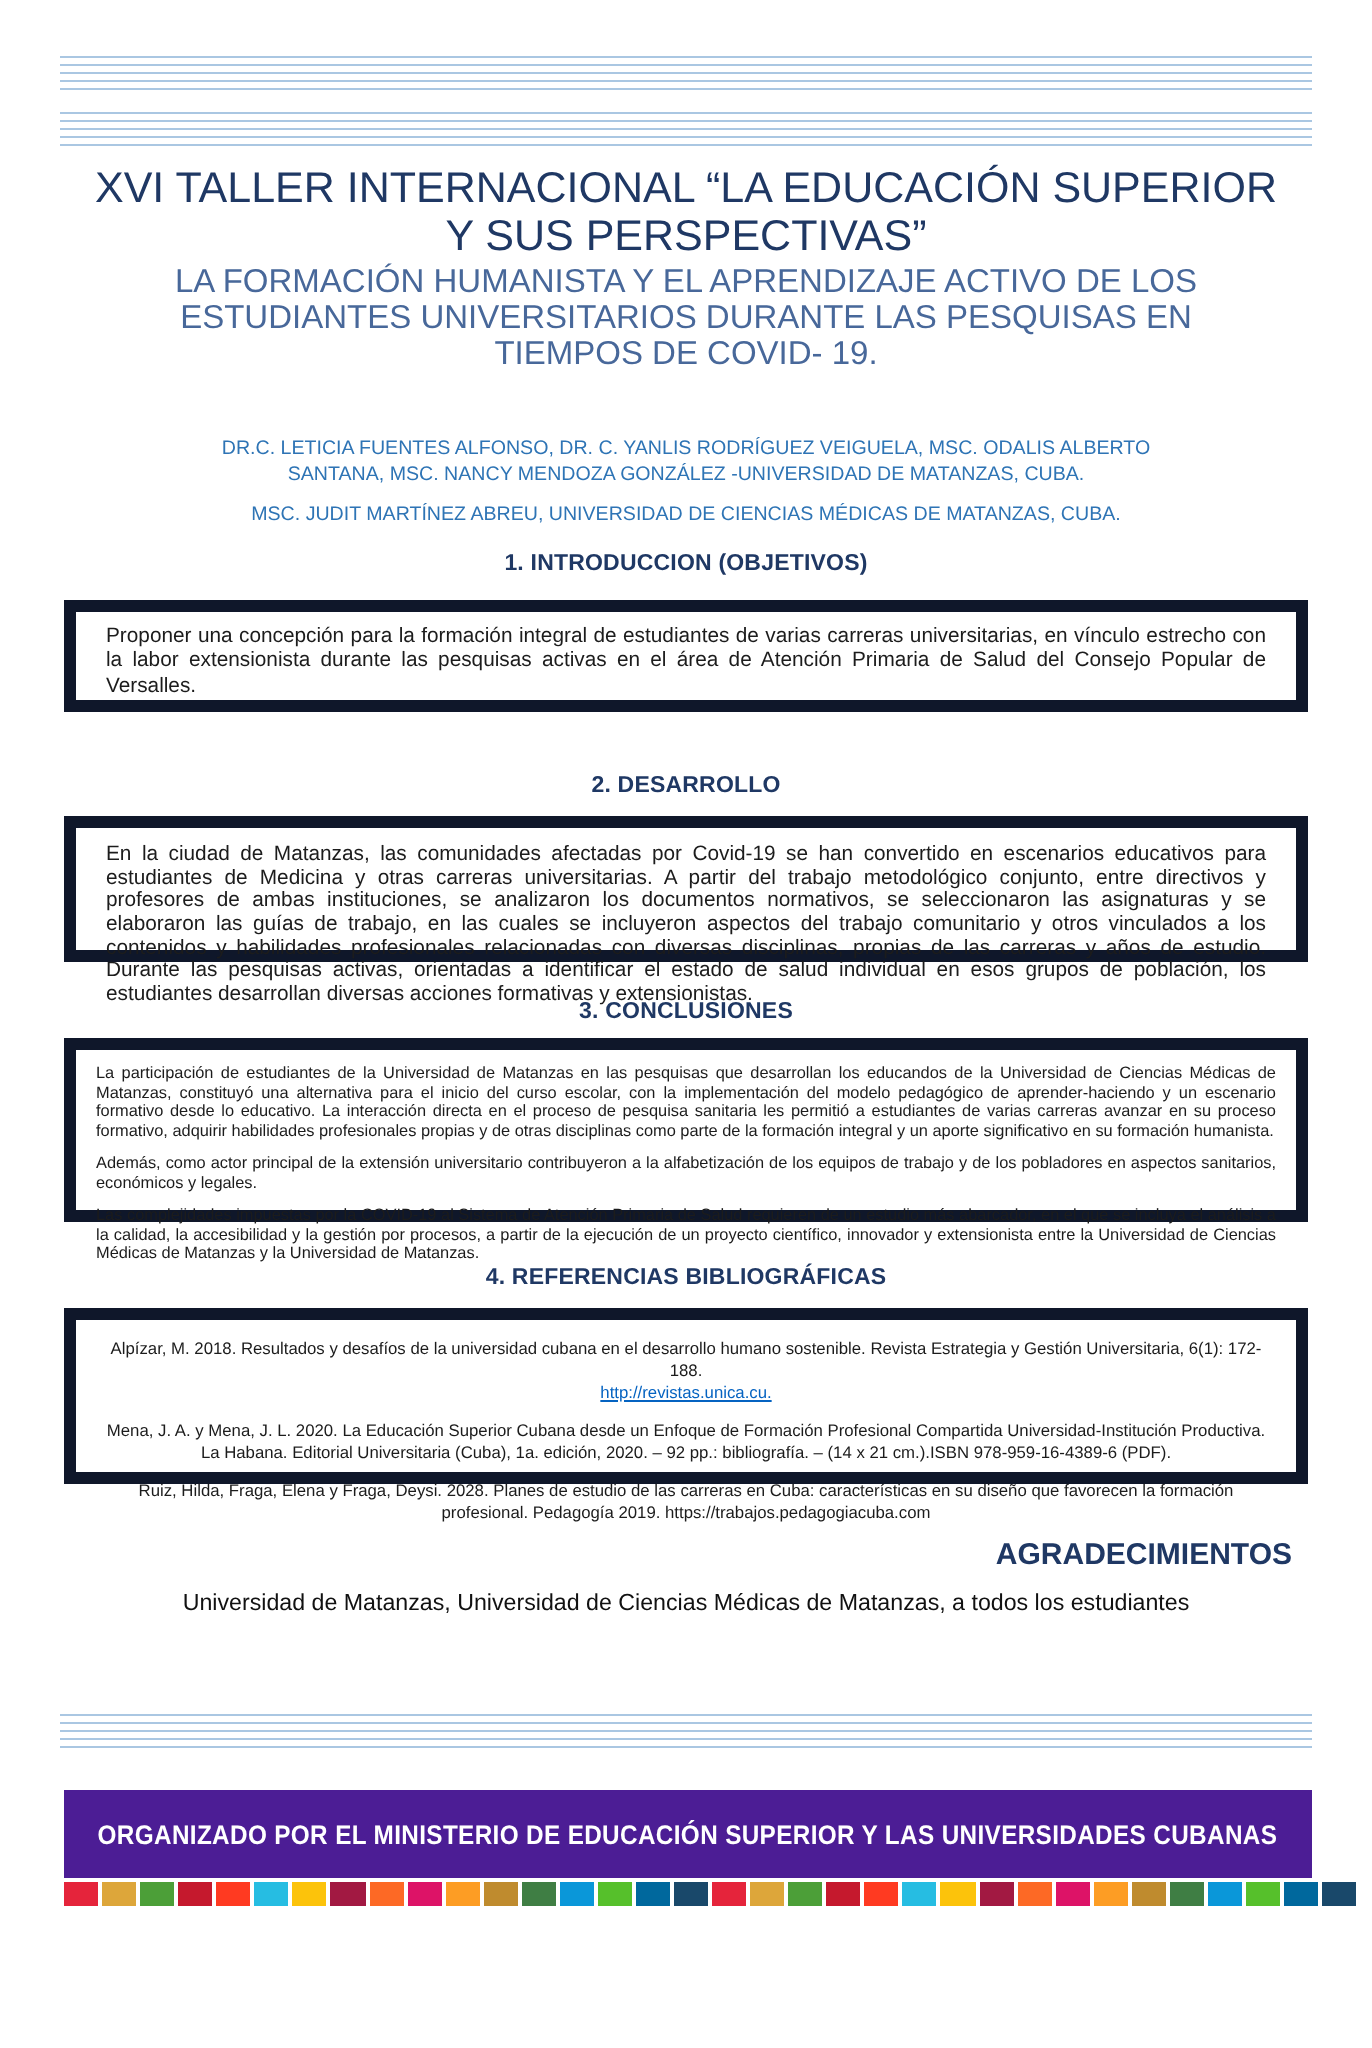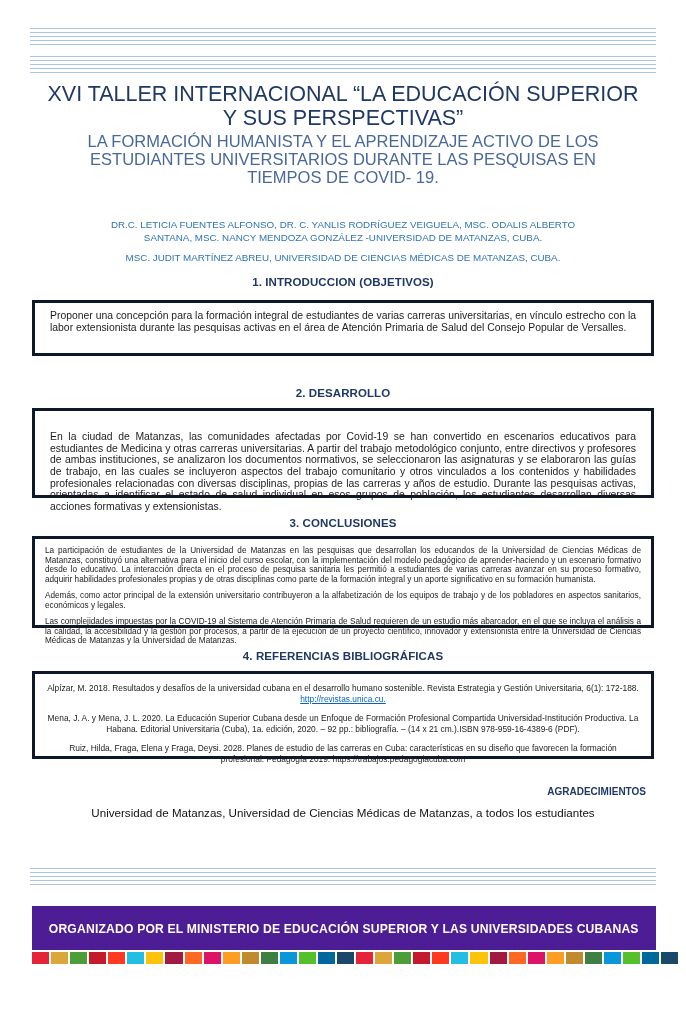--- a/index.html
+++ b/index.html
@@ -56,50 +56,50 @@
     text-align: center; color: #1f3864; font-weight: bold;
     font-size: 11.5px; letter-spacing: 0.1px;
   }
   .h-intro { margin-top: 13px; }
   .h-des   { margin-top: 31px; }
   .h-conc  { margin-top: 19px; }
   .h-refs  { margin-top: 22px; }
 
   
   .box {
-    margin: 16px 32px; border: 3px solid #0f172a; background: #ffffff;
+    margin: 16px 32px; border: 6px solid #0f172a; background: #ffffff;
     color: #1c1c1c;
   }
   .box-intro {
     margin-top: 12px; height: 56px; padding: 7px 15px;
     font-size: 10.4px; line-height: 1.18; text-align: justify;
   }
   .box-des {
-    margin-top: 9px; height: 90px; padding: 20px 15px;
+    margin-top: 9px; height: 73px; padding: 8px 15px;
     font-size: 10.4px; line-height: 1.12; text-align: justify;
   }
   .box-conc {
     margin-top: 7px; height: 92px; padding: 7px 10px;
     font-size: 8.2px; line-height: 1.16; text-align: justify;
   }
   .box-conc p + p { margin-top: 7px; }
   .box-refs {
     margin-top: 9px; height: 88px; padding: 9px 12px;
     font-size: 8.4px; line-height: 1.3; text-align: center;
   }
   .box-refs .ref + .ref { margin-top: 8px; }
   .box-refs .ref-link {
     display: block; color: #0563c1; text-decoration: underline;
     cursor: pointer;
   }
 
   
   .ack-heading {
     margin: 27px 40px 0 0; text-align: right;
-    color: #1f3864; font-weight: bold; font-size: 10px;
+    color: #1f3864; font-weight: bold; font-size: 15px;
   }
   .ack-text {
     margin-top: 9px; text-align: center; color: #111111; font-size: 11.6px;
   }
 
   
   .footer-bar {
     margin: 21px 30px 0 32px; height: 44px; background: #4c1d95;
     display: flex; align-items: center; justify-content: center;
   }

